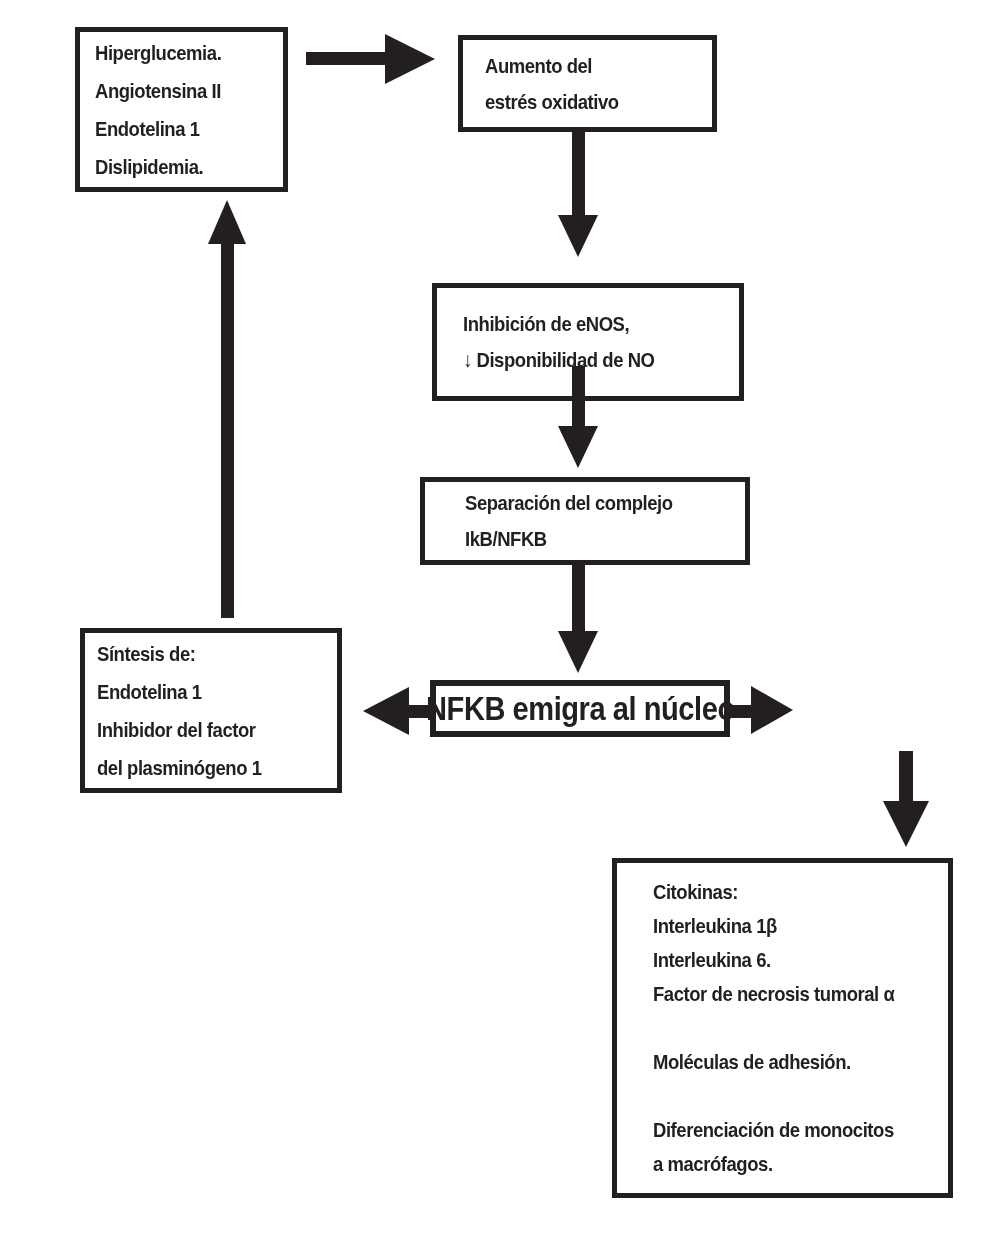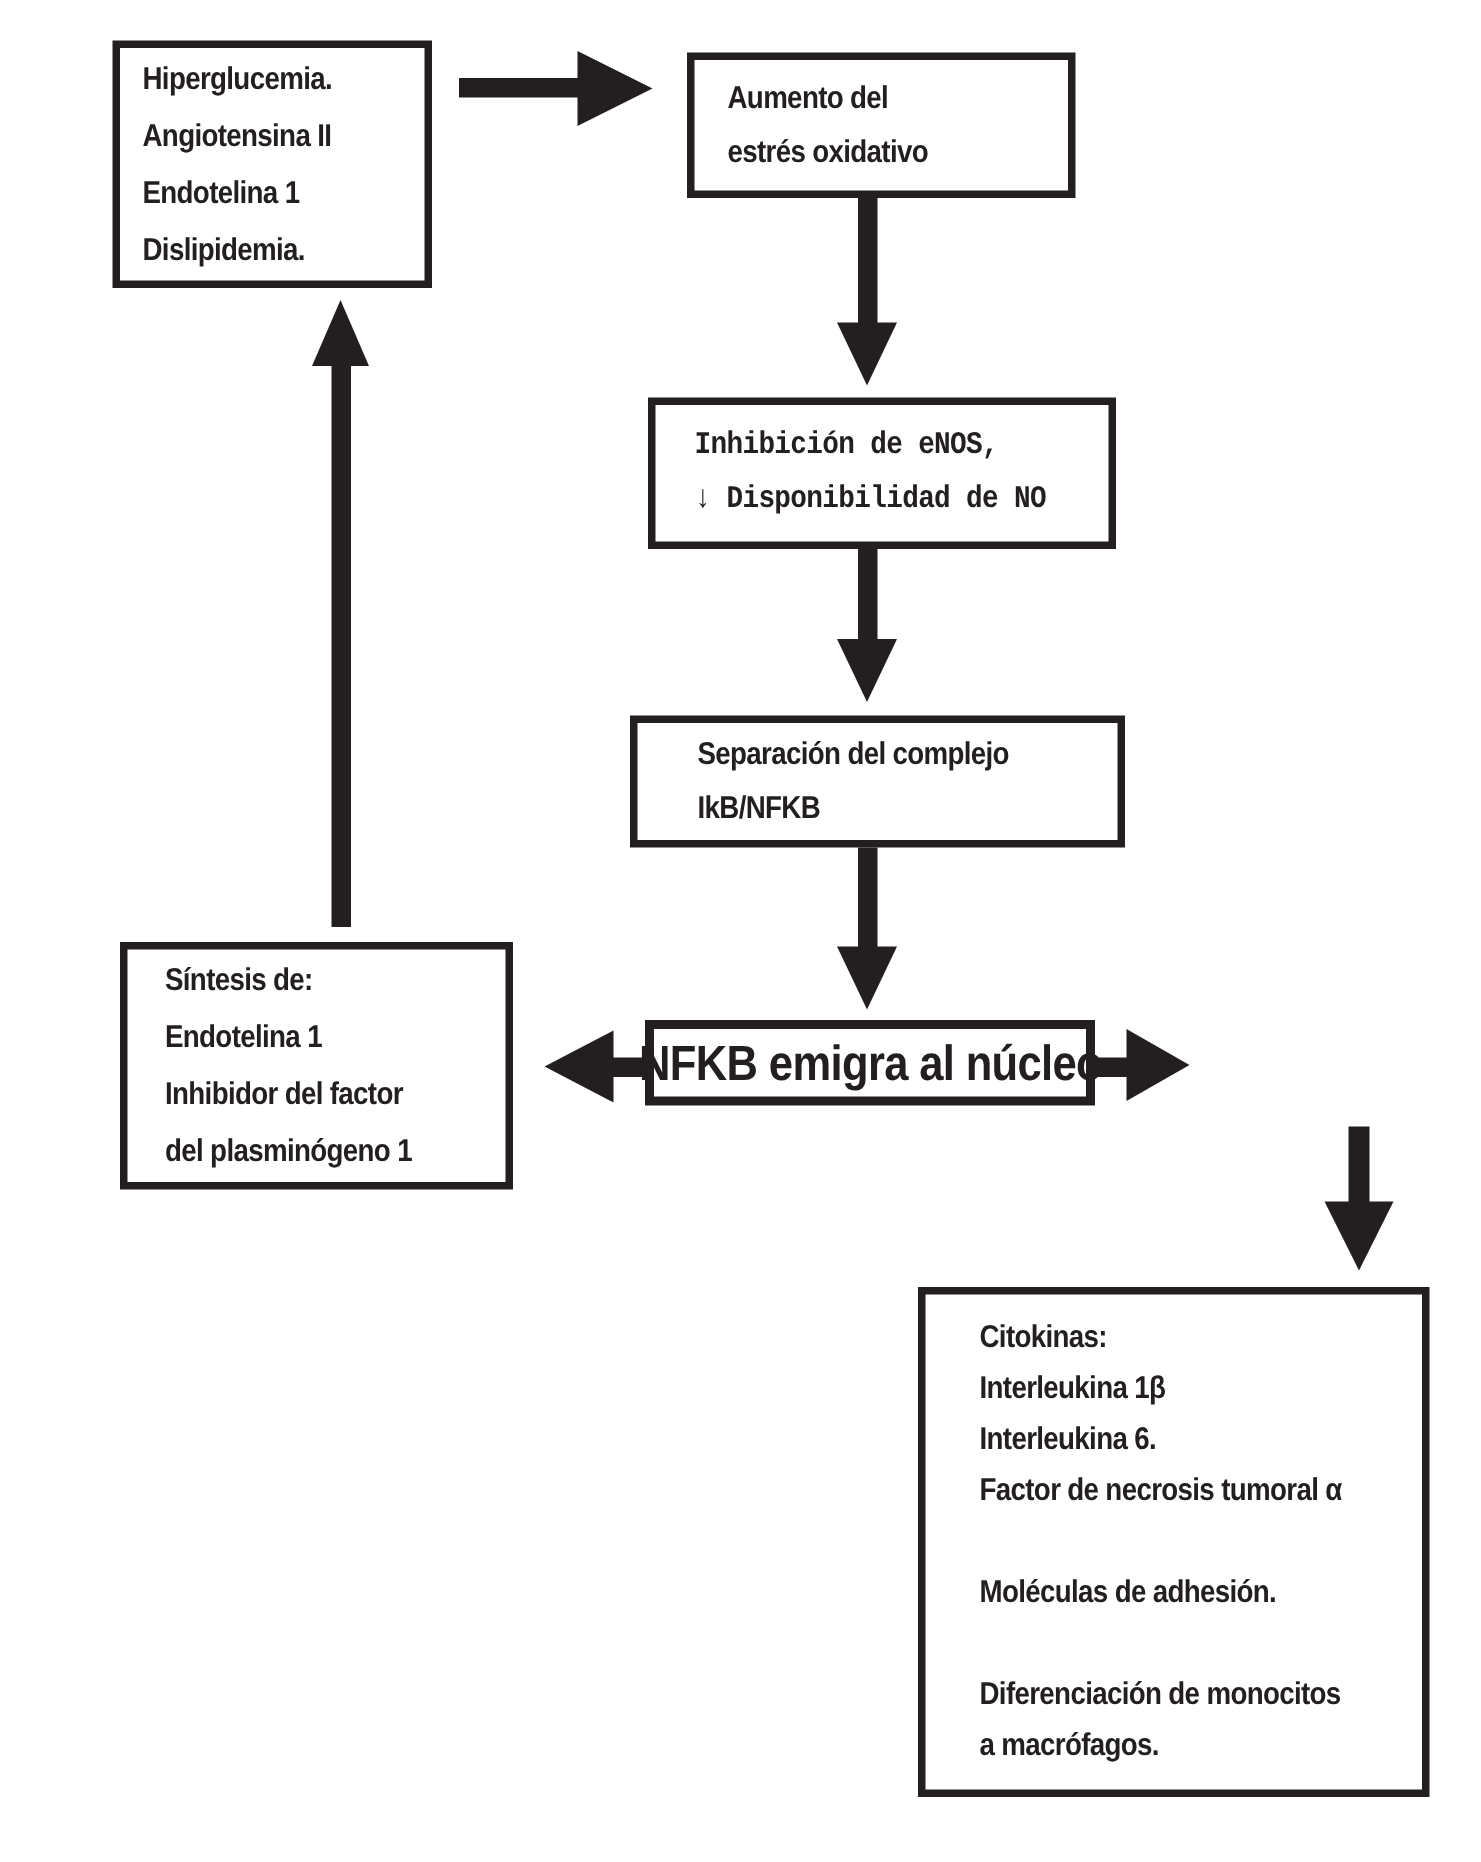--- a/index.html
+++ b/index.html
@@ -14,28 +14,28 @@
     position:absolute; border:5px solid var(--ink); background:var(--bg);
     display:flex; flex-direction:column; justify-content:center; align-items:flex-start;
     font-size:21px; letter-spacing:-0.5px;
   }
   .line { min-height:1em; transform:scaleX(0.88); transform-origin:left center; white-space:nowrap; }
   
   .b-causas    { left:75px;  top:27px;  width:213px; height:165px; padding-left:15px; }
   .b-causas    .line { line-height:38px; min-height:38px; }
   .b-estres    { left:458px; top:35px;  width:259px; height:97px;  padding-left:22px; }
   .b-estres    .line { line-height:36px; min-height:36px; }
-  .b-enos      { left:432px; top:265px; width:312px; height:101px; padding-left:26px;font-family:Liberation Mono, monospace; }
+  .b-enos      { left:432px; top:283px; width:312px; height:118px; padding-left:26px; }
   .b-enos      .line { line-height:36px; min-height:36px; }
   .b-separacion{ left:420px; top:477px; width:330px; height:88px;  padding-left:40px; }
   .b-separacion .line { line-height:36px; min-height:36px; }
   .b-nfkb      { left:430px; top:680px; width:300px; height:57px; border-width:6px;
                  align-items:center; font-size:33px; }
   .b-nfkb .line { transform-origin:center center; }
-  .b-sintesis  { left:80px;  top:628px; width:262px; height:165px; padding-left:25px; }
+  .b-sintesis  { left:80px;  top:628px; width:262px; height:165px; padding-left:12px; }
   .b-sintesis  .line { line-height:38px; min-height:38px; }
   .b-respuesta { left:792px; top:665px; width:166px; height:86px; padding-left:16px; }
   .b-respuesta .line { line-height:35px; min-height:35px; }
   .b-citokinas { left:612px; top:858px; width:341px; height:340px; padding-left:36px; }
   .b-citokinas .line { line-height:34px; min-height:34px; }
   
   .arrow { position:absolute; }
   .shaft { position:absolute; background:var(--ink); }
   .head  { position:absolute; width:0; height:0; }
   .head-right { border-top:25px solid transparent; border-bottom:25px solid transparent; border-left:50px solid var(--ink); }

